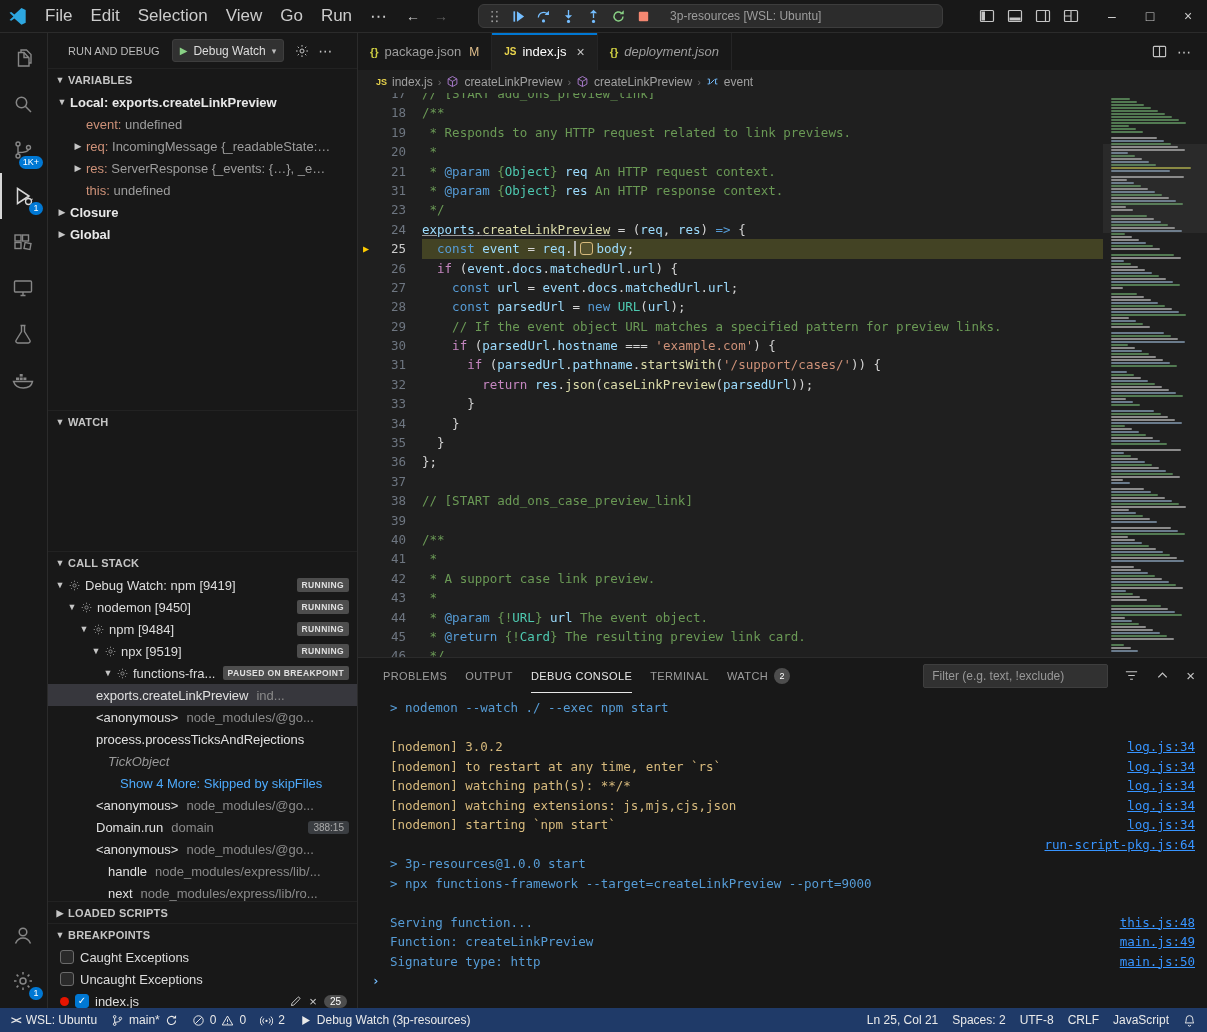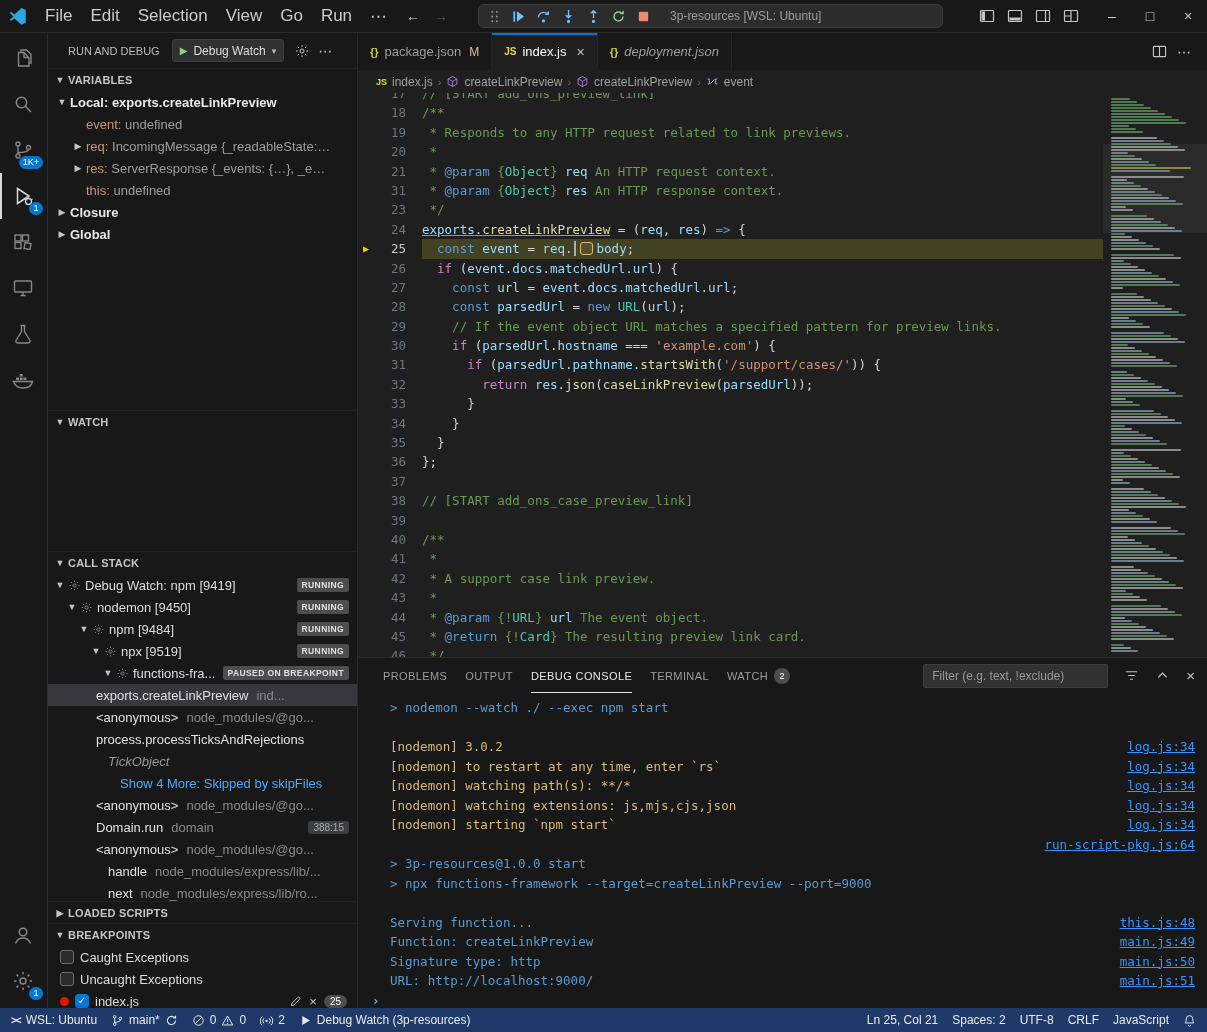--- a/index.html
+++ b/index.html
@@ -904,21 +904,20 @@
             <div class="crow"><span class="ctext c-yellow">[nodemon] watching path(s): **/*</span><span class="clink">log.js:34</span></div>
             <div class="crow"><span class="ctext c-yellow">[nodemon] watching extensions: js,mjs,cjs,json</span><span class="clink">log.js:34</span></div>
             <div class="crow"><span class="ctext c-yellow">[nodemon] starting `npm start`</span><span class="clink">log.js:34</span></div>
             <div class="crow"><span class="ctext c-plain"></span><span class="clink">run-script-pkg.js:64</span></div>
             <div class="crow"><span class="ctext c-blue">&gt; 3p-resources@1.0.0 start</span></div>
             <div class="crow"><span class="ctext c-blue">&gt; npx functions-framework --target=createLinkPreview --port=9000</span></div>
             <div class="crow"><span class="ctext c-plain"></span></div>
             <div class="crow"><span class="ctext c-blue">Serving function...</span><span class="clink">this.js:48</span></div>
             <div class="crow"><span class="ctext c-blue">Function: createLinkPreview</span><span class="clink">main.js:49</span></div>
             <div class="crow"><span class="ctext c-blue">Signature type: http</span><span class="clink">main.js:50</span></div>
-            <div class="crow"><span class="ctext c-blue">URL: http://localhost:9000/</span><span class="clink">main.js:51</span></div>
             <div class="crow"><span class="prompt">›</span></div>
           </div>
       </div>
     </div>
   </div>
 
   <div class="statusbar">
     <div class="sb-left">
         <div class="sb-item">
           <span class="remote-glyph">&gt;&lt;</span>

